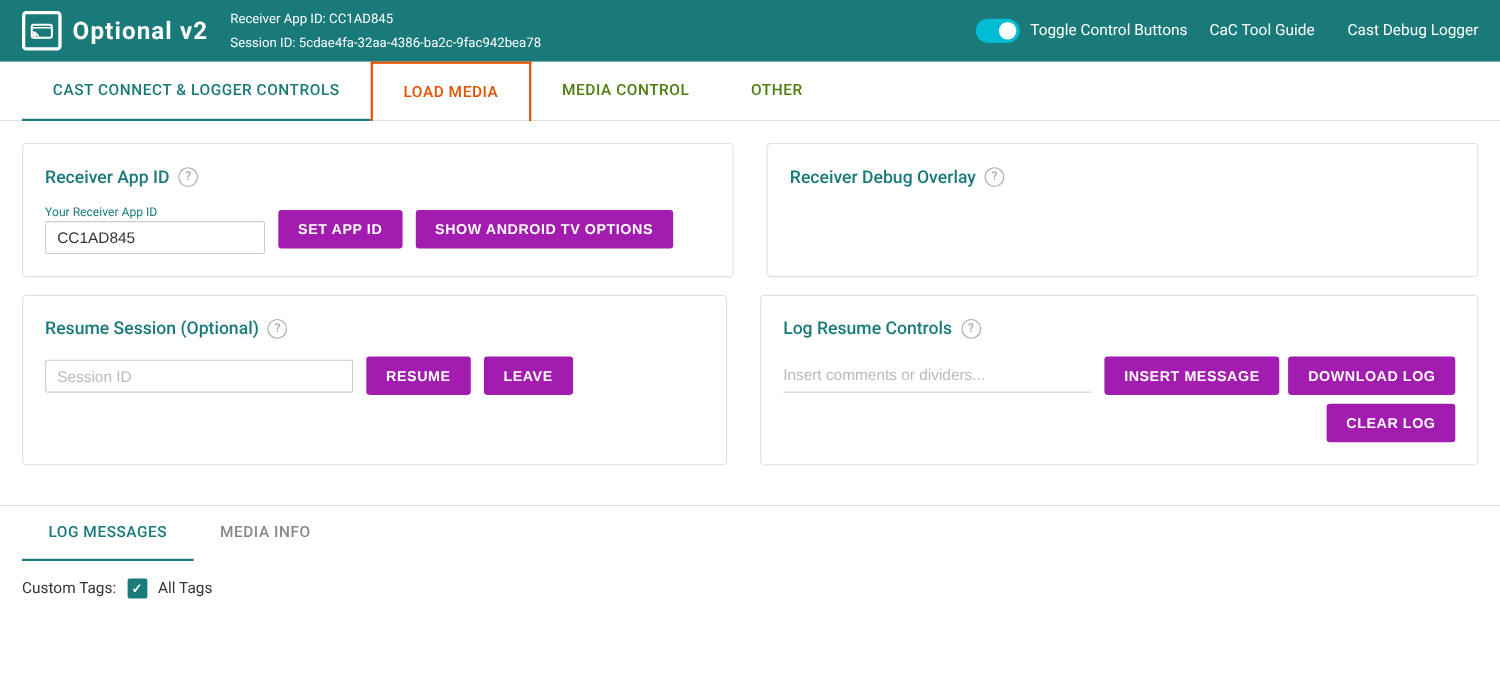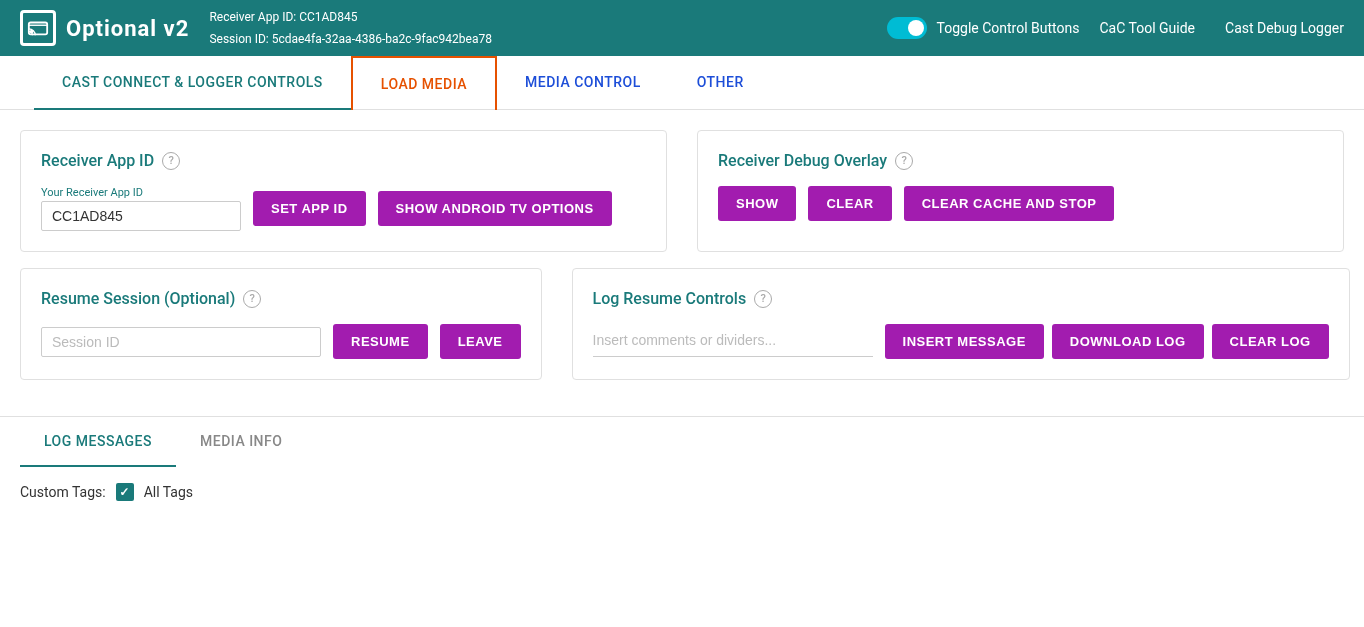--- a/index.html
+++ b/index.html
@@ -77,27 +77,27 @@
     .header-link {
       color: #fff;
       text-decoration: none;
       cursor: pointer;
     }
 
     
     .tabs-bar {
       display: flex;
       border-bottom: 1px solid #e0e0e0;
-      padding: 0 34px;
+      padding: 0 20px;
     }
     .tab {
       padding: 18px 28px;
       font-size: 14px;
       font-weight: 500;
-      color: #1d4ed8;
+      color: #4d7c0f;
       cursor: pointer;
       border-bottom: 2px solid transparent;
       text-transform: uppercase;
       letter-spacing: 0.5px;
       margin-bottom: -1px;
     }
     .tab.active {
       color: #1a7a7a;
       border-bottom: 2px solid #1a7a7a;
     }
@@ -196,20 +196,21 @@
       color: #333;
       width: 280px;
       outline: none;
       flex: 1;
     }
     .log-input::placeholder {
       color: #bbb;
     }
     .btn-group {
       display: flex;
+      flex-direction: column;
       gap: 8px;
       align-items: flex-end;
     }
     .btn-row {
       display: flex;
       gap: 8px;
     }
 
     
     .bottom-section {
@@ -319,25 +320,20 @@
         </div>
         <button class="btn">SET APP ID</button>
         <button class="btn">SHOW ANDROID TV OPTIONS</button>
       </div>
     </div>
 
     <div class="panel">
       <div class="panel-title">
         <span>Receiver Debug Overlay</span>
         <span class="help-icon">?</span>
-      </div>
-      <div class="panel-body">
-        <button class="btn">SHOW</button>
-        <button class="btn">CLEAR</button>
-        <button class="btn">CLEAR CACHE AND STOP</button>
       </div>
     </div>
   </div>
 
   <div class="panels-row">
 
     <div class="panel">
       <div class="panel-title">
         <span>Resume Session (Optional)</span>
         <span class="help-icon">?</span>

